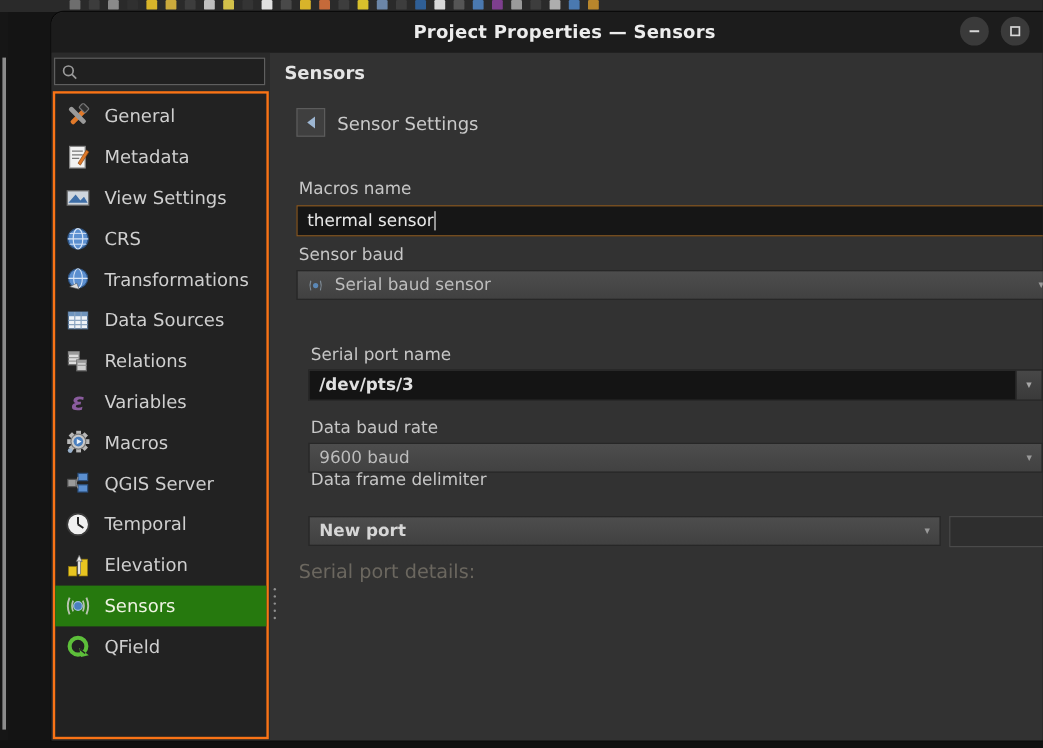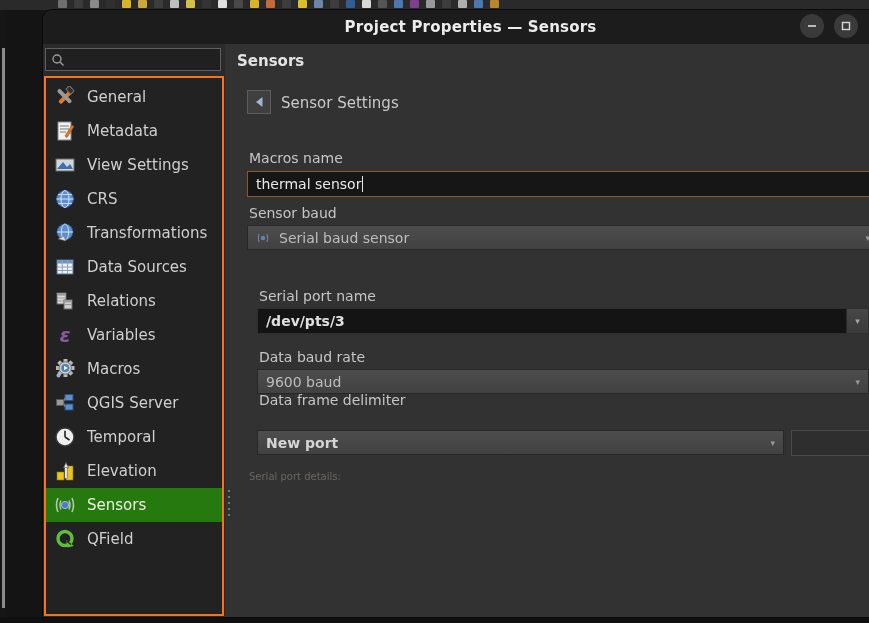--- a/index.html
+++ b/index.html
@@ -37,21 +37,21 @@
   .back-btn{position:absolute;left:22px;top:46px;width:24px;height:24px;background:#3f3f3f;border:1px solid #5c5c5c;box-sizing:border-box;display:flex;align-items:center;justify-content:center;}
   .settings-title{position:absolute;left:56px;top:50px;font-size:15px;color:#c9c9c9;}
   .lbl{position:absolute;font-size:14px;color:#c6c6c6;}
   .textinput{position:absolute;left:22px;top:127px;width:632px;height:26px;background:#161616;border:1px solid #8a5a24;box-sizing:border-box;display:flex;align-items:center;padding-left:8px;color:#e8e8e8;font-size:14px;}
   .caret{display:inline-block;width:1px;height:16px;background:#e8e8e8;margin-left:1px;}
   .combo{position:absolute;box-sizing:border-box;height:25px;background:linear-gradient(#4d4d4d,#414141);border:1px solid #272727;display:flex;align-items:center;padding:0 8px;color:#bdbdbd;font-size:14px;}
   .combo .arrow{margin-left:auto;color:#9a9a9a;font-size:9px;}
   .combo-edit{position:absolute;box-sizing:border-box;height:26px;background:#141414;border:1px solid #2e2e2e;display:flex;align-items:center;padding-left:8px;color:#e0e0e0;font-size:14px;font-weight:bold;}
   .combo-edit .btn{margin-left:auto;width:21px;height:24px;background:linear-gradient(#474747,#3a3a3a);border-left:1px solid #2a2a2a;display:flex;align-items:center;justify-content:center;color:#a8a8a8;font-size:9px;}
   .mini-field{position:absolute;box-sizing:border-box;height:26px;background:#2e2e2e;border:1px solid #4a4a4a;}
-  .details{position:absolute;left:24px;top:423px;font-size:10px;color:#6b675f;line-height:19px;}
+  .details{position:absolute;left:24px;top:423px;font-size:16px;color:#6b675f;line-height:19px;}
   .vscroll{position:absolute;left:669px;top:18px;width:2px;height:553px;background:#a5a5a5;}
 
   .sensor-ic-mini{display:flex;align-items:center;gap:1px;margin-right:9px;}
 </style>
 </head>
 <body>
 
 <div class="stage">
 
   <div class="bg-toolbar">

